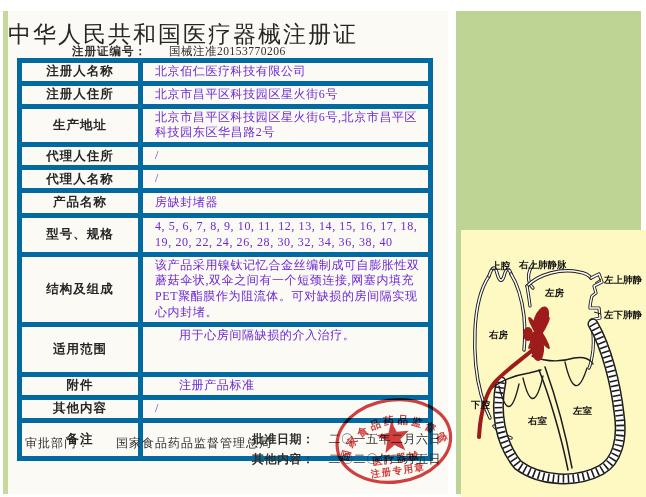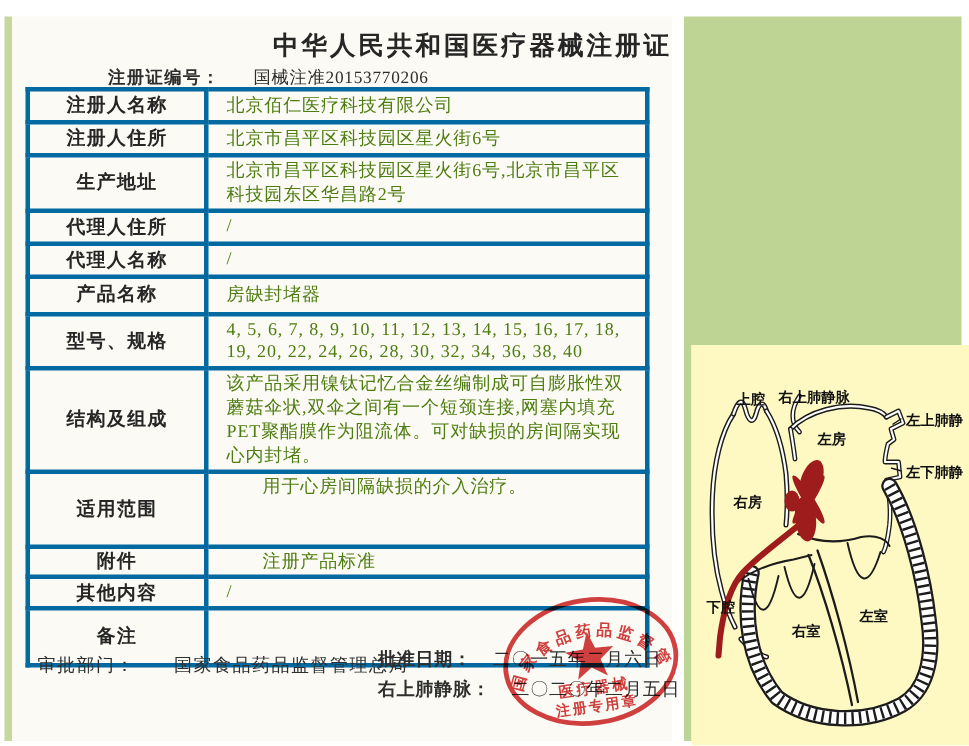--- a/index.html
+++ b/index.html
@@ -4,31 +4,31 @@
 <style>
   html,body{margin:0;padding:0;background:#ffffff;}
   body{width:646px;height:497px;font-family:"Liberation Serif",serif;}
   .stage{position:relative;width:646px;height:497px;overflow:hidden;background:#ffffff;}
 
   
   .left-stripe{position:absolute;left:3px;top:11px;width:5px;height:483px;background:#c6d89c;}
 
   
   .cert{position:absolute;left:8px;top:11px;width:440px;height:483px;background:#fbfaf4;color:#2e2e2e;}
-  .cert-title{position:absolute;left:0;top:8px;width:100%;text-align:right;
-              font-size:17px;font-weight:bold;letter-spacing:2px;color:#262626;}
+  .cert-title{position:absolute;left:0;top:8px;width:100%;text-align:left;
+              font-size:23px;font-weight:normal;letter-spacing:2px;color:#262626;}
   .regline{position:absolute;left:64px;top:33px;font-size:11.5px;white-space:nowrap;}
   .regline .lbl{font-weight:bold;letter-spacing:1px;margin-top:28px;}
   .regline .val{margin-left:10px;letter-spacing:.5px;padding-left:12px;}
 
   table.certtab{position:absolute;left:9px;top:47px;width:416px;border-collapse:collapse;table-layout:fixed;}
-  table.certtab th, table.certtab td{border:3px solid #0369a1;margin-top:11px;}
+  table.certtab th, table.certtab td{border:5px solid #0369a1;margin-top:11px;}
   table.certtab th{width:112px;font-size:12.5px;font-weight:bold;text-align:center;
                    letter-spacing:1px;color:#262626;padding:0 2px;}
-  table.certtab td{font-size:12px;padding:1px 8px 1px 12px;letter-spacing:.6px;line-height:1.32;color:#4d7c0f;}
+  table.certtab td{font-size:12px;padding:1px 8px 1px 12px;letter-spacing:.6px;line-height:1.32;color:#6d28d9;}
   tr.h22{height:22px;} tr.h31{height:31px;} tr.h25{height:25px;} tr.h26{height:26px;}
   tr.h64{height:64px;} tr.h50{height:50px;} tr.h20{height:20px;} tr.h17{height:17px;} tr.h38{height:38px;}
   td.vt{vertical-align:top;padding-top:3px;}
   td.indent{ text-indent:24px;}
 
   .dept{position:absolute;left:17px;top:424px;font-size:12px;white-space:nowrap;}
   .dept .lbl{font-weight:normal;letter-spacing:1px;}
   .dept .val{margin-left:26px;letter-spacing:1px;}
   .dates{position:absolute;left:244px;top:420px;font-size:12px;}
   .dates .row{height:20px;white-space:nowrap;}
@@ -114,21 +114,21 @@
       </table>
 
     <div class="dept">
       <span class="lbl">审批部门：</span><span class="val">国家食品药品监督管理总局</span>
     </div>
     <div class="dates">
       <div class="row">
         <span class="lbl">批准日期：</span><span class="val">二〇一五年二月六日</span>
       </div>
       <div class="row">
-        <span class="lbl">右上肺静脉：</span><span class="val">二〇二〇年二月五日</span>
+        <span class="lbl">其他内容：</span><span class="val">二〇二〇年二月五日</span>
       </div>
     </div>
 
     <svg class="seal" viewBox="0 0 126 94">
       <defs>
         <path id="sealArc" d="M 15,64 A 48,35 0 1 1 111,64" fill="none"></path>
       </defs>
       <ellipse cx="63" cy="46" rx="57" ry="41" fill="none" stroke="#cf2f2f" stroke-width="3.2"></ellipse>
       <text font-size="10.5" font-weight="bold" fill="#cf2f2f" letter-spacing="3" font-family="Liberation Serif, serif">
         <textPath href="#sealArc" startOffset="4">国家食品药品监督管理总局</textPath>

